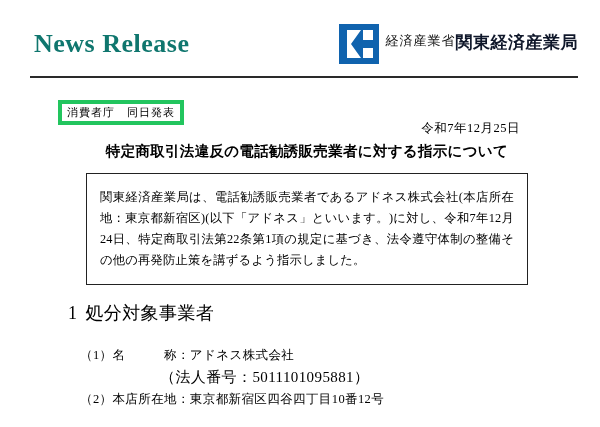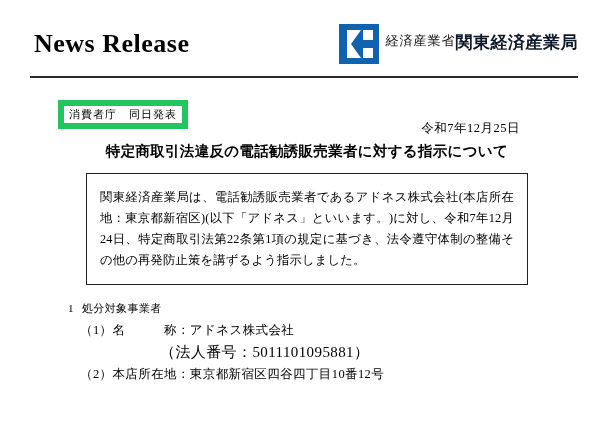--- a/index.html
+++ b/index.html
@@ -29,21 +29,21 @@
     box-sizing: border-box;
     display: flex;
     align-items: flex-start;
     justify-content: space-between;
   }
   .news-release-title {
     font-family: "Liberation Serif", serif;
     font-size: 26px;
     font-weight: bold;
     letter-spacing: 0.5px;
-    color: #000000;
+    color: #0f766e;
     line-height: 1.1;
     padding-top: 8px;
   }
   .ministry-block {
     display: flex;
     align-items: center;
     gap: 7px;
     padding-top: 2px;
   }
   .ministry-logo {
@@ -82,21 +82,21 @@
   .body-area {
     padding: 22px 34px 0 58px;
     box-sizing: border-box;
   }
   .meta-row {
     position: relative;
     height: 36px;
   }
   .joint-release-tag {
     display: inline-block;
-    border: 6px solid #22c55e;
+    border: 4px solid #22c55e;
     font-family: "Liberation Serif", serif;
     font-size: 11px;
     padding: 2px 5px 3px 5px;
     letter-spacing: 1px;
     line-height: 1.1;
   }
   .release-date {
     position: absolute;
     right: 46px;
     top: 20px;
@@ -128,23 +128,23 @@
     text-align: justify;
   }
   .notice-p + .notice-p {
     margin-top: 14px;
   }
   .section {
     margin: 16px 0 0 10px;
   }
   .section-heading {
     font-family: "Liberation Serif", serif;
-    font-size: 11px;
+    font-size: 18px;
     letter-spacing: 0.4px;
-    margin-bottom: 4px;
+    margin-bottom: 20px;
   }
   .section-heading .num {
     margin-right: 8px;
   }
   .item-line {
     font-family: "Liberation Serif", serif;
     font-size: 12.5px;
     letter-spacing: 0.4px;
     line-height: 1.62;
     padding-left: 12px;

